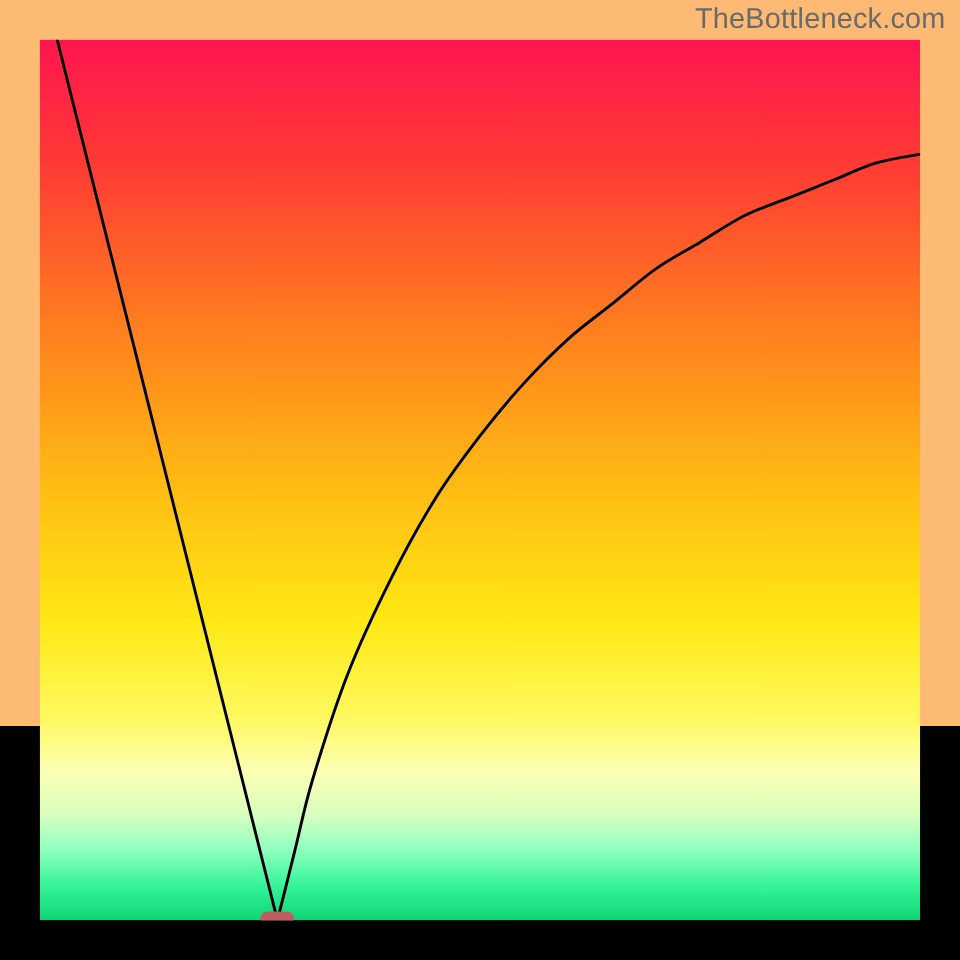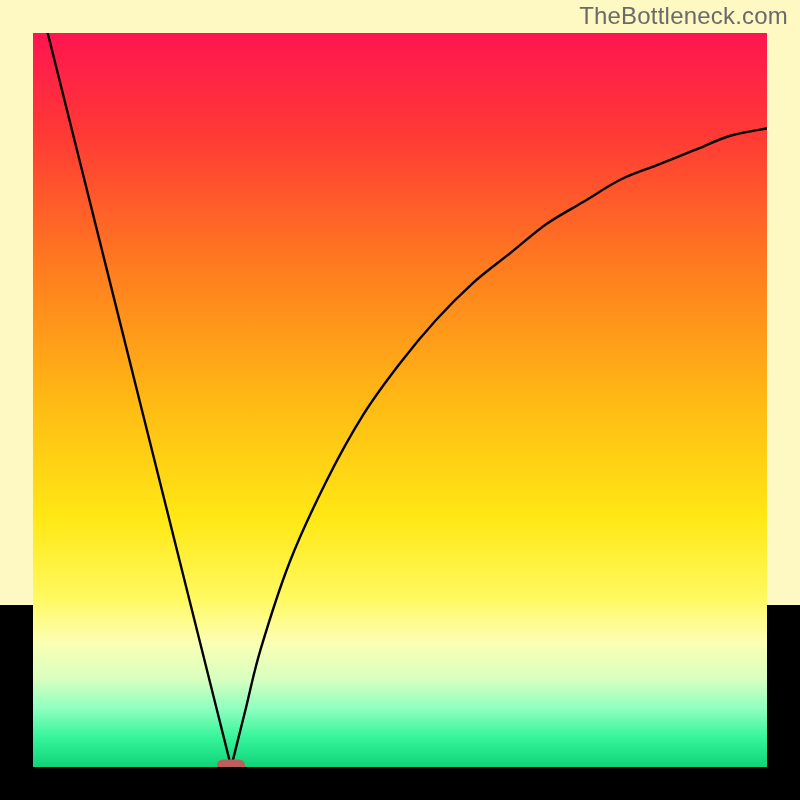--- a/index.html
+++ b/index.html
@@ -8,21 +8,21 @@
     width: 800px;
     height: 800px;
     overflow: hidden;
     background: #000;
     font-family: Arial, Helvetica, sans-serif;
   }
   .frame {
     position: relative;
     width: 800px;
     height: 605px;
-    background: #fef9c3;
+    background: #fdba74;
   }
   .watermark {
     position: absolute;
     top: 2px;
     right: 12px;
     color: #6a6a6a;
     font-size: 24px;
     font-weight: 500;
     z-index: 10;
     letter-spacing: 0.2px;

